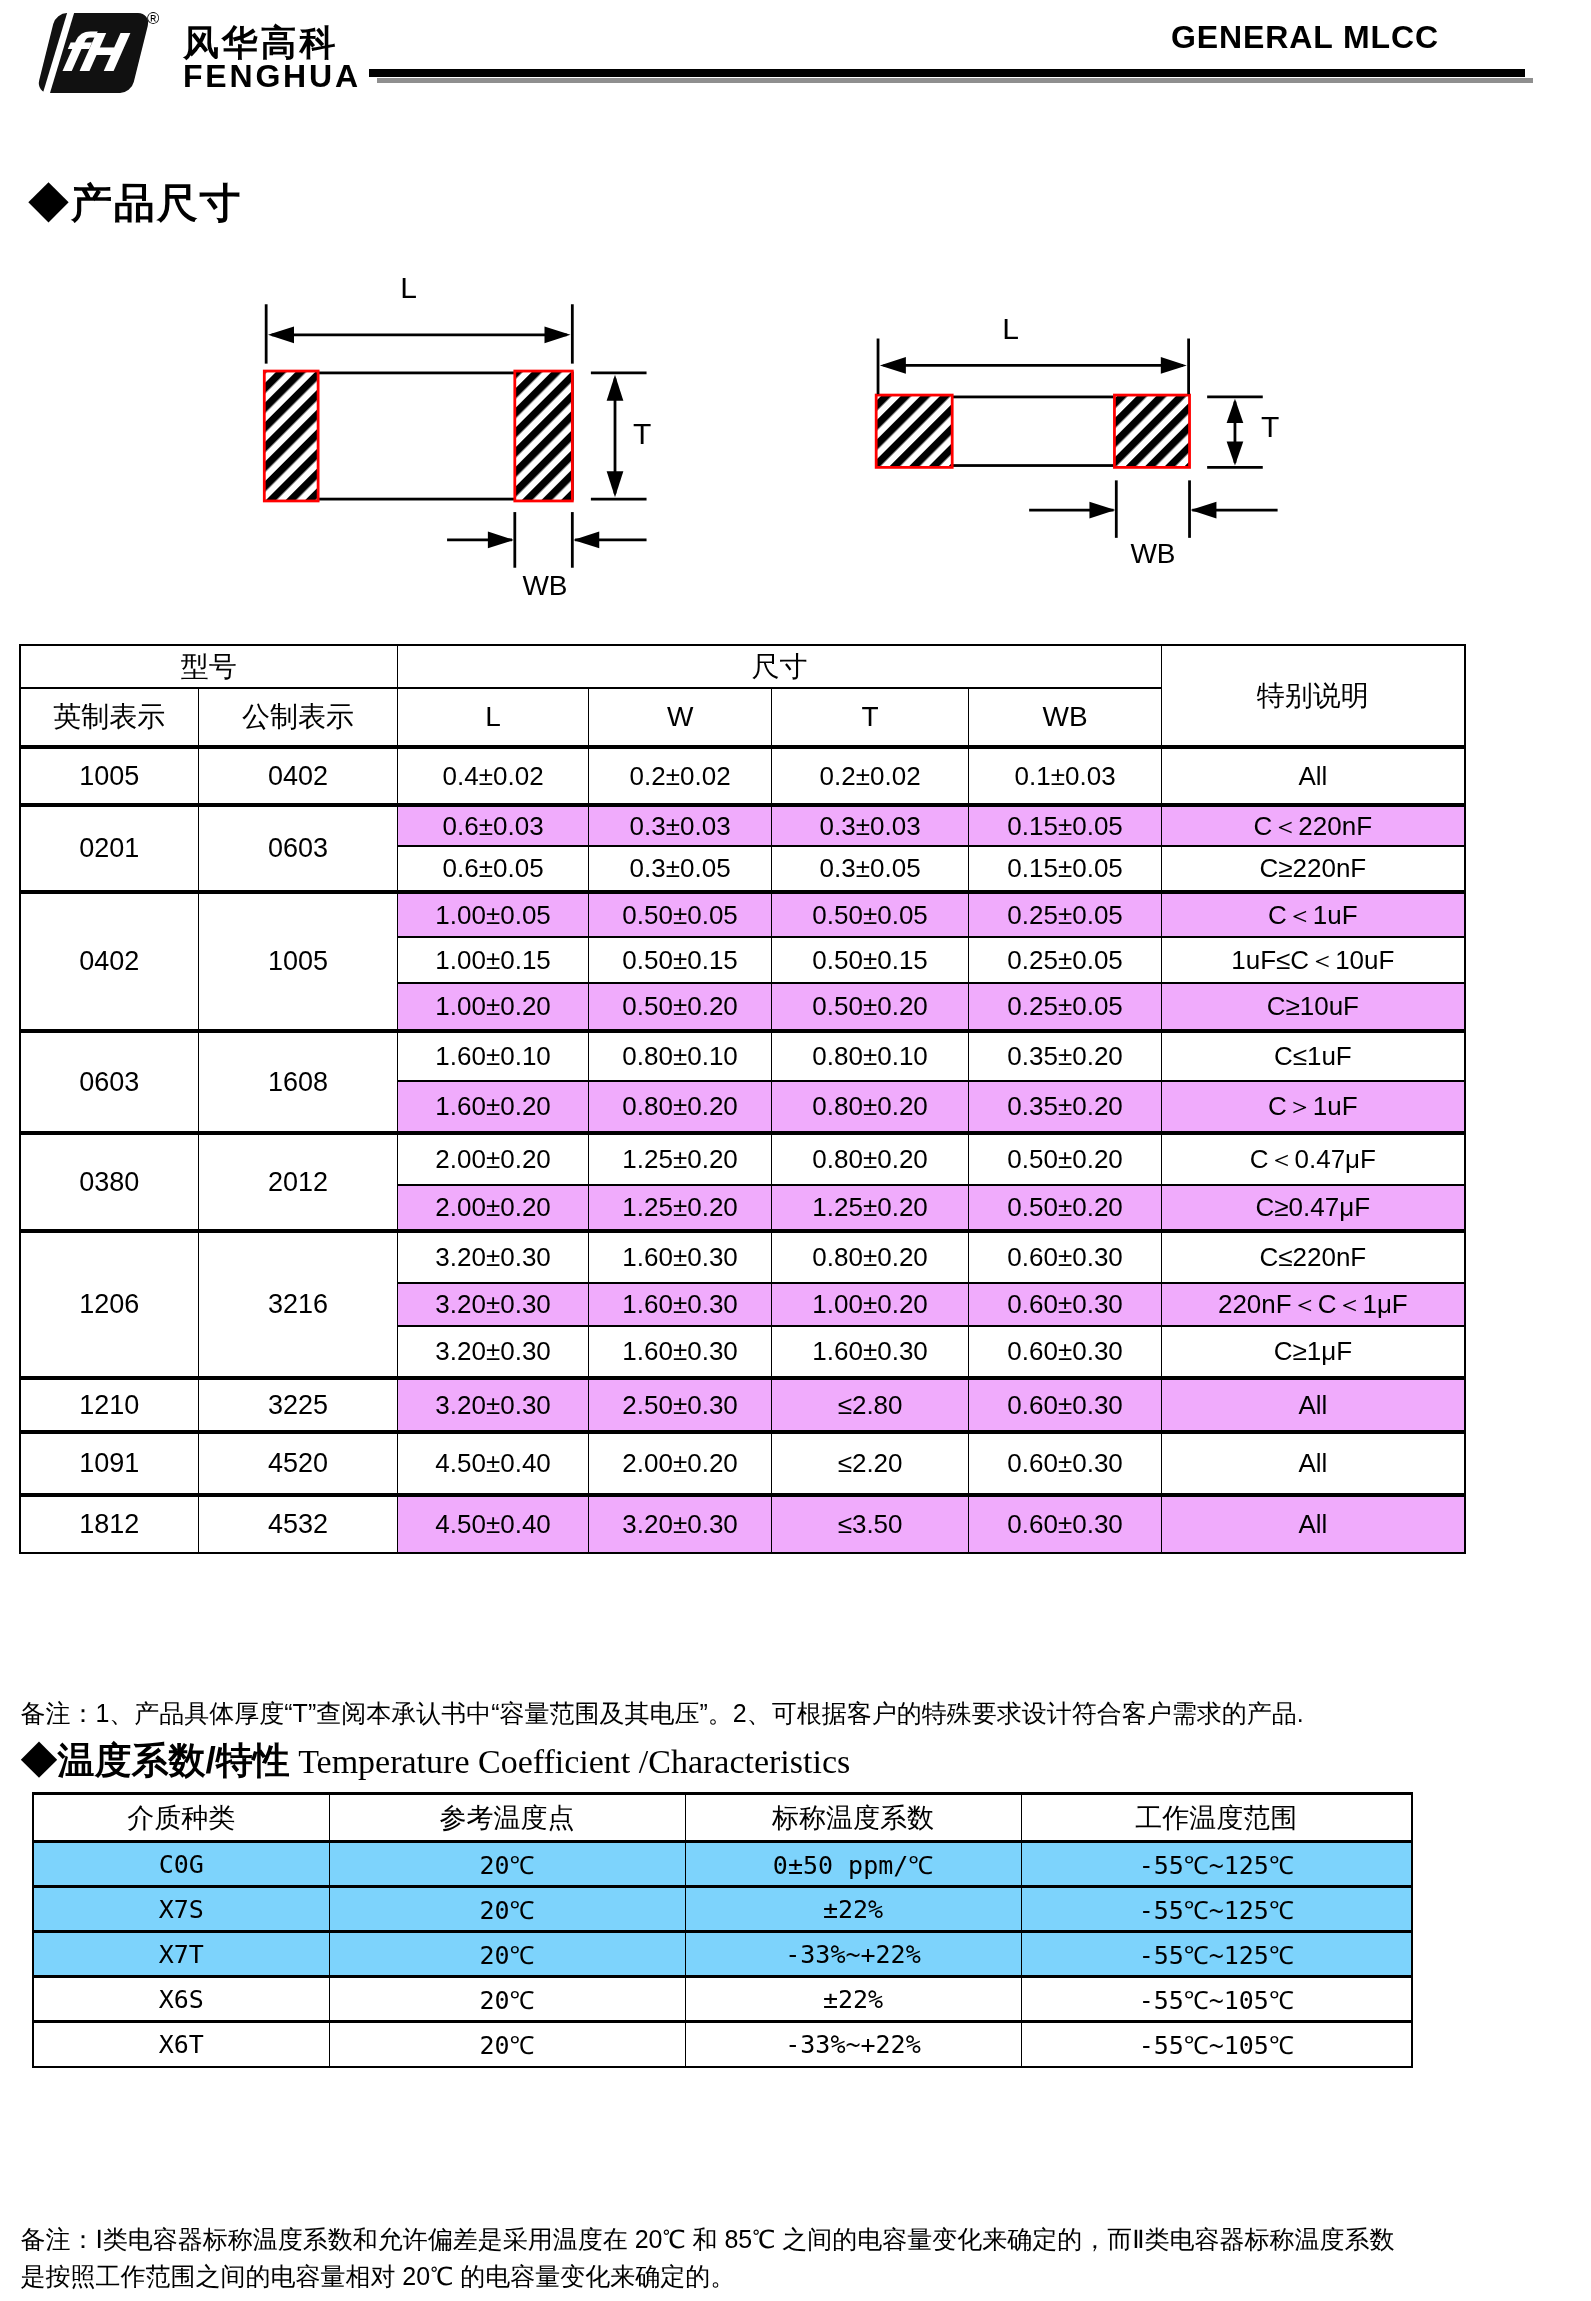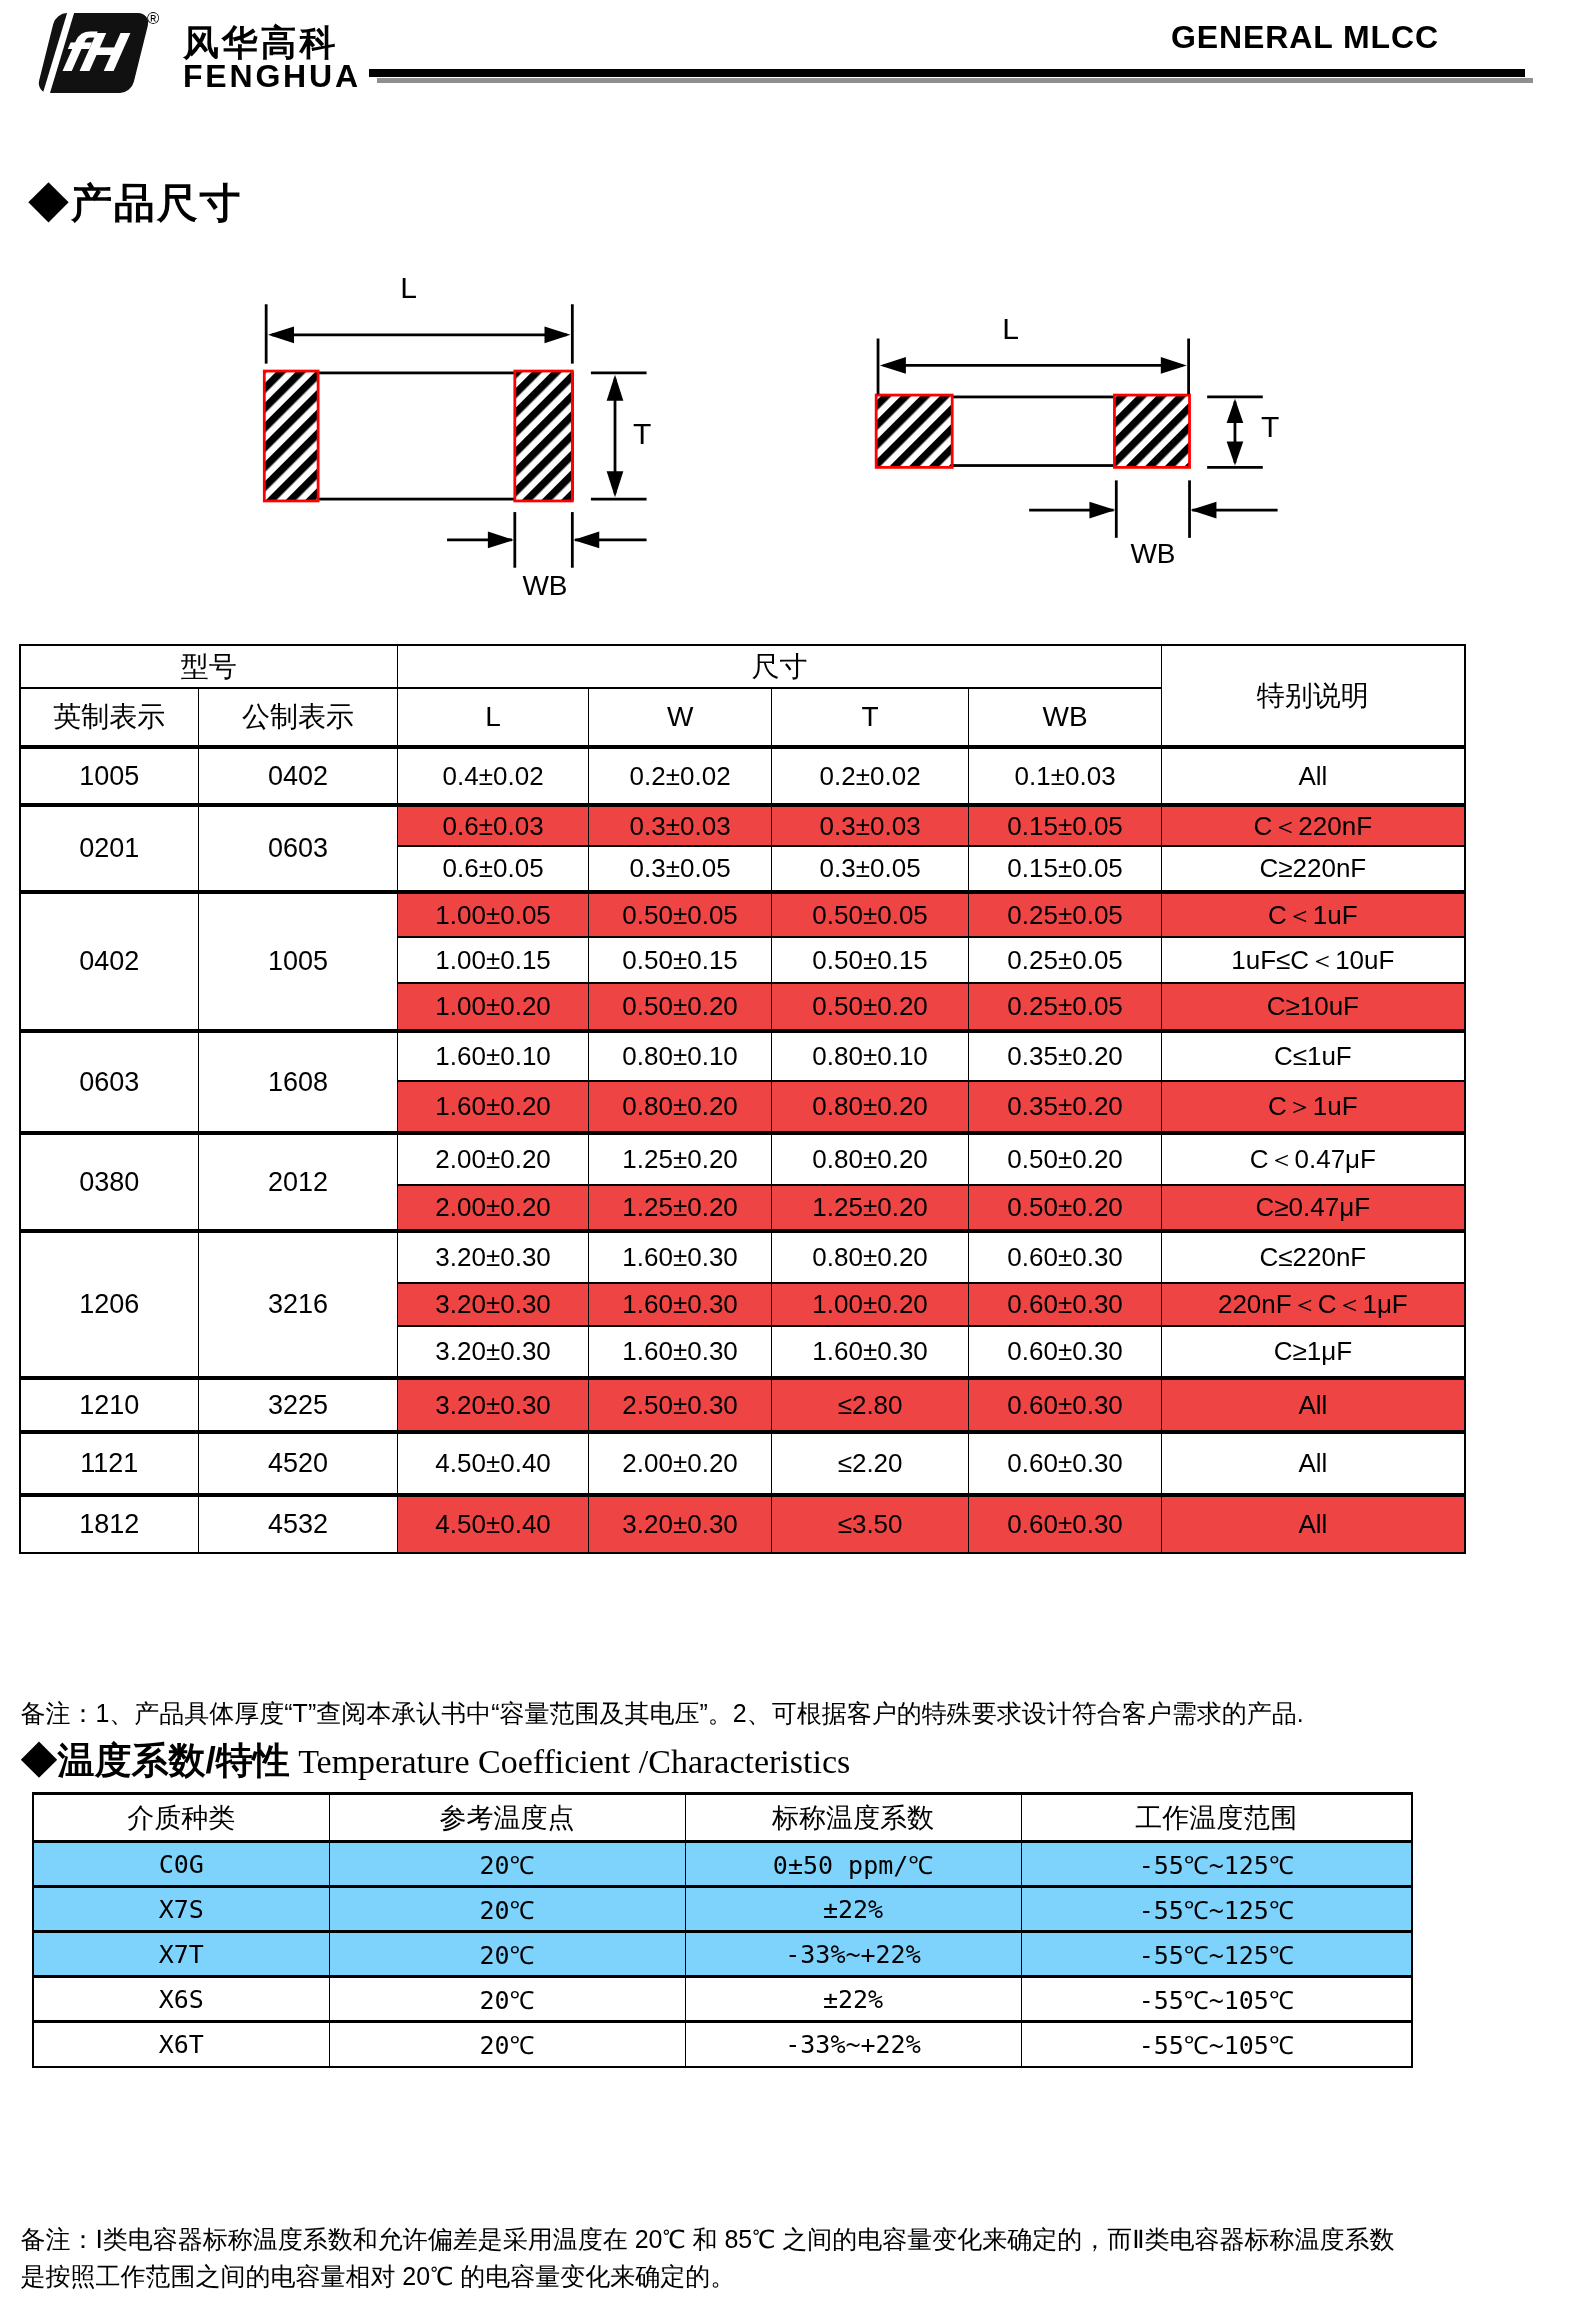--- a/index.html
+++ b/index.html
@@ -24,21 +24,21 @@
   .dlabel{font-size:30px;}
 
   
   table{border-collapse:collapse;table-layout:fixed;}
   .dim-table{left:18.6px;top:644px;width:1445px;border:2.8px solid #000;}
   .dim-table th,.dim-table td{border:1.9px solid #000;border-top-width:2.8px;text-align:center;vertical-align:middle;font-weight:normal;padding:0;}
   .dim-table th{font-size:28px;}
   .dim-table td{font-size:26px;}
   .dim-table td.model{font-size:27px;background:#fff;}
   .dim-table tr.g-start td{border-top:4.6px solid #000;}
-  .dim-table tr.sh td.d{background:#ef4444;}
+  .dim-table tr.sh td.d{background:#f0abfc;}
 
   
   .note1{left:20.4px;top:1697px;width:1521px;font-size:25px;}
   .note2{left:20.4px;top:2221px;width:1391px;font-size:25px;line-height:37px;}
 
   
   .tc-table{left:32px;top:1792px;width:1378px;border:2.8px solid #000;}
   .tc-table th,.tc-table td{border:1.9px solid #000;border-top-width:3.7px;text-align:center;vertical-align:middle;padding:0;}
   .tc-table th{font-size:27px;font-weight:normal;background:#fff;}
   .tc-table td{font-family:"DejaVu Sans Mono",monospace;font-size:25px;}
@@ -280,21 +280,21 @@
     <td class="model">1210</td>
     <td class="model">3225</td>
     <td class="d">3.20±0.30</td>
     <td class="d">2.50±0.30</td>
     <td class="d">≤2.80</td>
     <td class="d">0.60±0.30</td>
     <td class="d">All</td>
   </tr>
 
   <tr class="g-start" style="height:63px">
-    <td class="model">1121</td>
+    <td class="model">1091</td>
     <td class="model">4520</td>
     <td class="d">4.50±0.40</td>
     <td class="d">2.00±0.20</td>
     <td class="d">≤2.20</td>
     <td class="d">0.60±0.30</td>
     <td class="d">All</td>
   </tr>
 
   <tr class="g-start sh" style="height:58px">
     <td class="model">1812</td>

